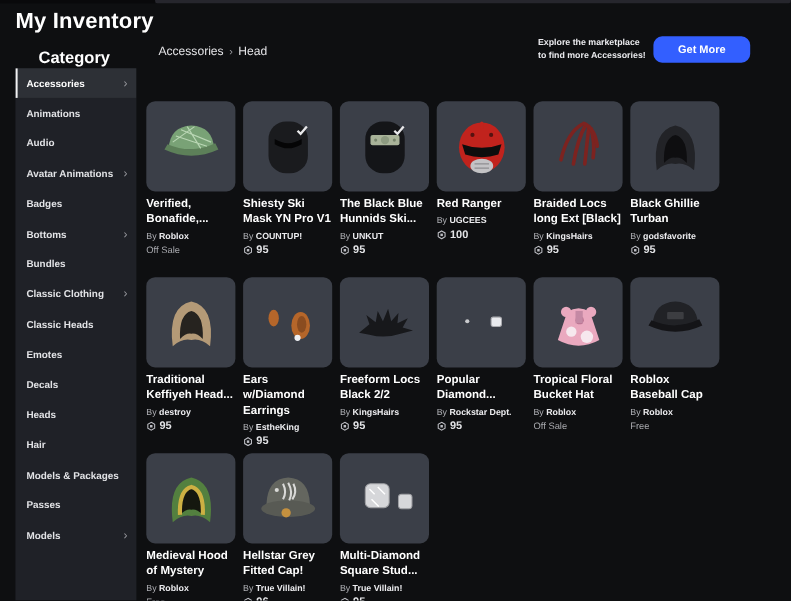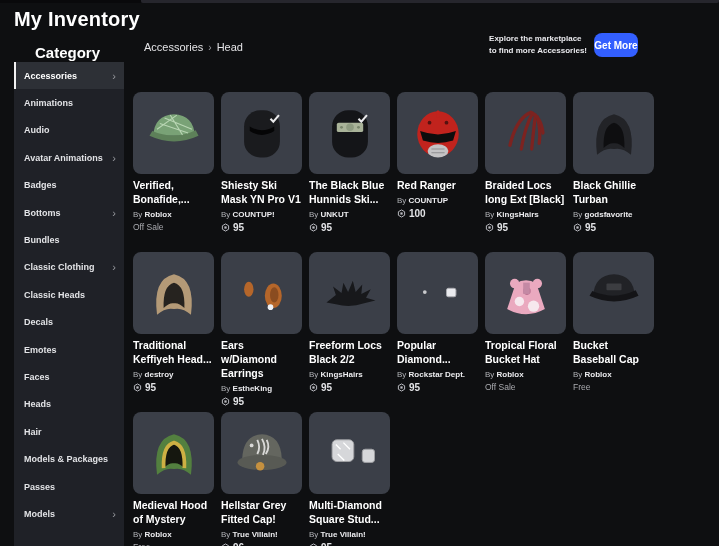--- a/index.html
+++ b/index.html
@@ -41,21 +41,21 @@
     font-size:11px; color:#e4e4e7;
   }
   .breadcrumb .sep { color:#9b9ca1; margin:0 5px; font-size:10px; }
   .breadcrumb span { cursor:pointer; }
 
   .promo {
     position:absolute; right:132px; top:33px;
     font-size:8px; line-height:1.45; color:#eaeaee; font-weight:bold;
   }
   .get-more {
-    position:absolute; left:594px; top:33px; width:44px; height:24px;
+    position:absolute; left:594px; top:33px; width:88px; height:24px;
     background:#335fff; color:#ffffff; border:none; border-radius:8px;
     font-family:"Liberation Sans", sans-serif; font-size:10px; font-weight:bold; cursor:pointer;
   }
 
   .grid {
     position:absolute; left:133px; top:64px;
     display:grid; grid-template-columns:repeat(6, 81px);
     column-gap:7px; grid-auto-rows:160px;margin-top:28px;
   }
   .card { width:81px; cursor:pointer; }
@@ -113,27 +113,24 @@
       <span>Bundles</span>
     </div>
     <div class="side-item">
       <span>Classic Clothing</span>
       <span class="chev">›</span>
     </div>
     <div class="side-item">
       <span>Classic Heads</span>
     </div>
     <div class="side-item">
+      <span>Emotes</span>
+    </div>
+    <div class="side-item">
       <span>Decals</span>
-    </div>
-    <div class="side-item">
-      <span>Emotes</span>
-    </div>
-    <div class="side-item">
-      <span>Faces</span>
     </div>
     <div class="side-item">
       <span>Heads</span>
     </div>
     <div class="side-item">
       <span>Hair</span>
     </div>
     <div class="side-item">
       <span>Models &amp; Packages</span>
     </div>
@@ -219,21 +216,21 @@
           <ellipse cx="35" cy="36" rx="22" ry="24" fill="#c1231d"></ellipse>
           <path d="M33 13 q2 -4 4 0 l-1 6 h-2 z" fill="#c1231d"></path>
           <circle cx="26" cy="24" r="2" fill="#551210"></circle>
           <circle cx="44" cy="24" r="2" fill="#551210"></circle>
           <path d="M16 33 q19 7 38 0 l-3 10 q-16 5 -32 0 z" fill="#0d0d0d"></path>
           <ellipse cx="35" cy="54" rx="11" ry="7" fill="#c3c3c5"></ellipse>
           <path d="M28 52 h14 M28 56 h14" stroke="#8f8f91" stroke-width="1.2"></path>
         </svg>
       </div>
       <div class="title">Red Ranger</div>
-      <div class="author"><span class="by">By </span><span class="name">COUNTUP</span></div>
+      <div class="author"><span class="by">By </span><span class="name">UGCEES</span></div>
       <div class="price robux">
         <span class="rbx">
           <svg viewBox="0 0 24 24" width="9" height="9">
             <path d="M12 2.5 L20.3 7.3 V16.7 L12 21.5 L3.7 16.7 V7.3 Z" fill="none" stroke="#bcbdc3" stroke-width="2.6"></path>
             <rect x="9" y="9" width="6" height="6" fill="#bcbdc3"></rect>
           </svg>
         </span>
         <span>100</span>
       </div>
     </div>
@@ -374,21 +371,21 @@
       <div class="price text">Off Sale</div>
     </div>
     <div class="card">
       <div class="thumb">
         <svg viewBox="0 0 70 70">
           <path d="M13 38 Q14 16 35 15 Q56 16 57 38 Z" fill="#212226"></path>
           <path d="M9 38 Q35 50 61 38 L58 32 Q35 43 12 33 Z" fill="#141417"></path>
           <rect x="27" y="25" width="16" height="7" rx="1" fill="#3c3d41"></rect>
         </svg>
       </div>
-      <div class="title">Bucket Baseball Cap</div>
+      <div class="title">Roblox Baseball Cap</div>
       <div class="author"><span class="by">By </span><span class="name">Roblox</span></div>
       <div class="price text">Free</div>
     </div>
     <div class="card">
       <div class="thumb">
         <svg viewBox="0 0 70 70">
           <path d="M17 58 Q12 20 35 15 Q58 20 53 58 Q44 50 35 52 Q26 50 17 58 Z" fill="#53803f"></path>
           <path d="M24 51 Q23 27 35 24 Q47 27 46 51 Q40 45 35 46 Q30 45 24 51 Z" fill="#15170f"></path>
           <path d="M24 51 Q23 27 35 24 Q47 27 46 51" stroke="#cdb043" stroke-width="4" fill="none"></path>
         </svg>

